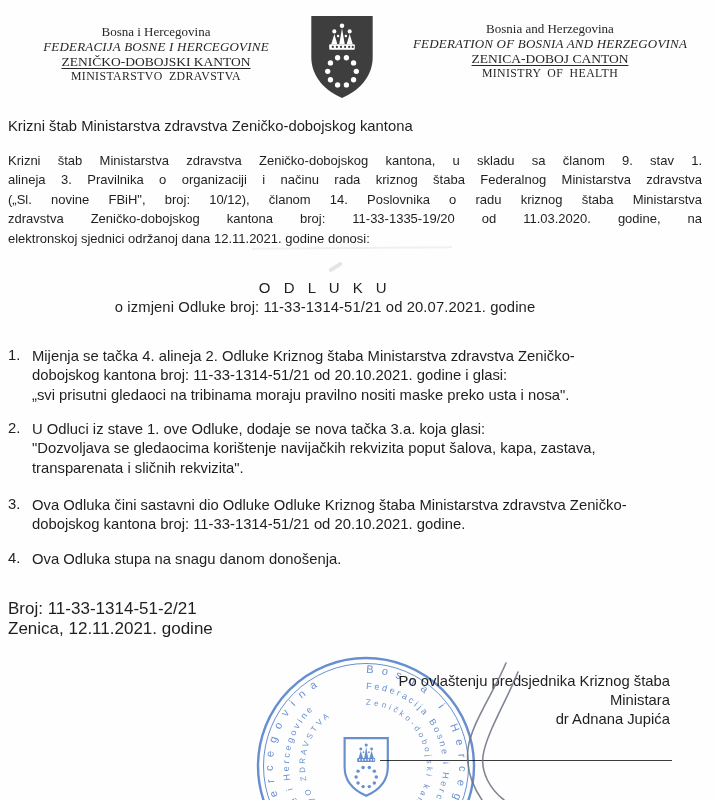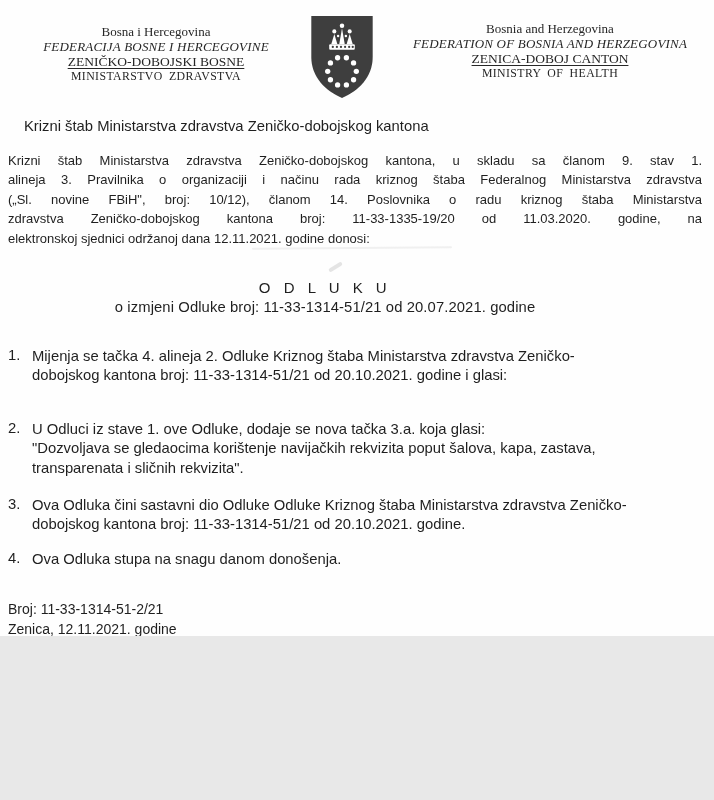--- a/index.html
+++ b/index.html
@@ -1,17 +1,17 @@
 <!DOCTYPE html>
 <html><head>
 <meta charset="utf-8">
 <style>
   html,body { margin:0; padding:0; background:#e8e8e8; }
   #page {
-    position:relative; width:714px; height:636px; margin:0 auto;
+    position:relative; width:714px; height:800px; margin:0 auto;
     background:#fefefe; overflow:hidden;
     font-family:"Liberation Sans", sans-serif; color:#1f1f1f;
   }
   .abs { position:absolute; }
   
   .hdr { text-align:center; font-family:"Liberation Serif", serif;
          font-size:13px; line-height:14.8px; color:#262626; }
   .hdr .caps { letter-spacing:0.2px;font-style:italic; }
   .hdr .u { text-decoration:underline; text-underline-offset:2px; font-size:13.5px; }
   .hdr .small { font-size:11.8px; word-spacing:3px; letter-spacing:0.4px; }
@@ -19,38 +19,38 @@
   .tline { font-size:14.8px; line-height:19.4px; white-space:nowrap; }
   .pblock { width:694px; }
   .pline { font-size:13px; line-height:19.4px; text-align:justify; text-align-last:justify; }
   .pline.lastline { text-align:left; text-align-last:left; }
   .center-block { left:0; width:650px; text-align:center; }
   .dtitle { font-size:15px; letter-spacing:4.5px; }
   .dsub { font-size:14.8px; margin-top:3px; letter-spacing:0.1px; }
   .item { left:8px; width:702px; }
   .item .num { position:absolute; left:0; top:0; font-size:14.8px; }
   .item .lines { margin-left:24px; }
-  .refblock { font-size:14px; line-height:20px; }
+  .refblock { font-size:17px; line-height:20px; }
   .sigblock { left:296px; width:374px; text-align:right; font-size:14.8px; line-height:19px; }
   .sigline { left:380px; top:760px; width:292px; border-top:1.4px solid #3c3c3c; height:0; }
   .signer { left:330px; top:766px; width:300px; text-align:center; font-size:14.8px;margin-top:41px; }
   .stamp { left:253px; top:648px; opacity:0.82; mix-blend-mode:multiply; }
   .stamp text { font-family:"Liberation Sans", sans-serif; }
   .sig-svg { left:430px; top:650px; }
   .artifact { background:#d6d6d6; border-radius:2px; opacity:0.65; }
 </style>
 </head>
 <body>
 
 <div id="page">
 
   <div class="abs hdr" style="left:10px; top:25px; width:292px;">
     <div>Bosna i Hercegovina</div>
     <div class="caps">FEDERACIJA BOSNE I HERCEGOVINE</div>
-    <div class="u">ZENIČKO-DOBOJSKI BOSNE</div>
+    <div class="u">ZENIČKO-DOBOJSKI KANTON</div>
     <div class="small">MINISTARSTVO ZDRAVSTVA</div>
   </div>
 
   <svg class="abs" style="left:306px; top:13px;" width="72" height="88" viewBox="0 0 70 86">
     <path d="M5,3 H65 V43 C65,63 51,76 35,83 C19,76 5,63 5,43 Z" fill="#3e3e3e"></path>
 
     <rect x="22.5" y="30.5" width="25" height="5.5" rx="1" fill="#ffffff"></rect>
     <circle cx="26" cy="33.2" r="1.1" fill="#3e3e3e"></circle>
       <circle cx="30" cy="33.2" r="1.1" fill="#3e3e3e"></circle>
     <circle cx="34" cy="33.2" r="1.1" fill="#3e3e3e"></circle>
@@ -80,21 +80,21 @@
     </g>
   </svg>
 
   <div class="abs hdr" style="left:392px; top:22px; width:316px;">
     <div>Bosnia and Herzegovina</div>
     <div class="caps">FEDERATION OF BOSNIA AND HERZEGOVINA</div>
     <div class="u">ZENICA-DOBOJ CANTON</div>
     <div class="small">MINISTRY OF HEALTH</div>
   </div>
 
-  <div class="abs tline" style="left:24px; top:117px;">Krizni štab Ministarstva zdravstva Zeničko-dobojskog kantona</div>
+  <div class="abs tline" style="left:8px; top:117px;">Krizni štab Ministarstva zdravstva Zeničko-dobojskog kantona</div>
 
   <div class="abs pblock" style="left:8px; top:151px;">
     <div class="pline">Krizni štab Ministarstva zdravstva Zeničko-dobojskog kantona, u skladu sa članom 9. stav 1.</div>
     <div class="pline">alineja 3. Pravilnika o organizaciji i načinu rada kriznog štaba Federalnog Ministarstva zdravstva</div>
     <div class="pline">(„Sl. novine FBiH", broj: 10/12), članom 14. Poslovnika o radu kriznog štaba Ministarstva</div>
     <div class="pline">zdravstva Zeničko-dobojskog kantona broj: 11-33-1335-19/20 od 11.03.2020. godine, na</div>
     <div class="pline lastline">elektronskoj sjednici održanoj dana 12.11.2021. godine donosi:</div>
   </div>
 
   <div class="abs artifact" style="left:252px; top:247px; width:200px; height:1.5px; transform:rotate(-0.4deg); opacity:0.35;"></div>
@@ -103,20 +103,21 @@
   <div class="abs center-block" style="top:279px;">
     <div class="dtitle">O D L U K U</div>
     <div class="dsub">o izmjeni Odluke broj: 11-33-1314-51/21 od 20.07.2021. godine</div>
   </div>
 
   <div class="abs item" style="top:347px;">
     <span class="num">1.</span>
     <div class="lines">
       <div class="tline">Mijenja se tačka 4. alineja 2. Odluke Kriznog štaba Ministarstva zdravstva Zeničko-</div>
       <div class="tline">dobojskog kantona broj: 11-33-1314-51/21 od 20.10.2021. godine i glasi:</div>
+      <div class="tline">„svi prisutni gledaoci na tribinama moraju pravilno nositi maske preko usta i nosa".</div>
     </div>
   </div>
 
   <div class="abs item" style="top:420px;">
     <span class="num">2.</span>
     <div class="lines">
       <div class="tline">U Odluci iz stave 1. ove Odluke, dodaje se nova tačka 3.a. koja glasi:</div>
       <div class="tline">"Dozvoljava se gledaocima korištenje navijačkih rekvizita poput šalova, kapa, zastava,</div>
       <div class="tline">transparenata i sličnih rekvizita".</div>
     </div>

